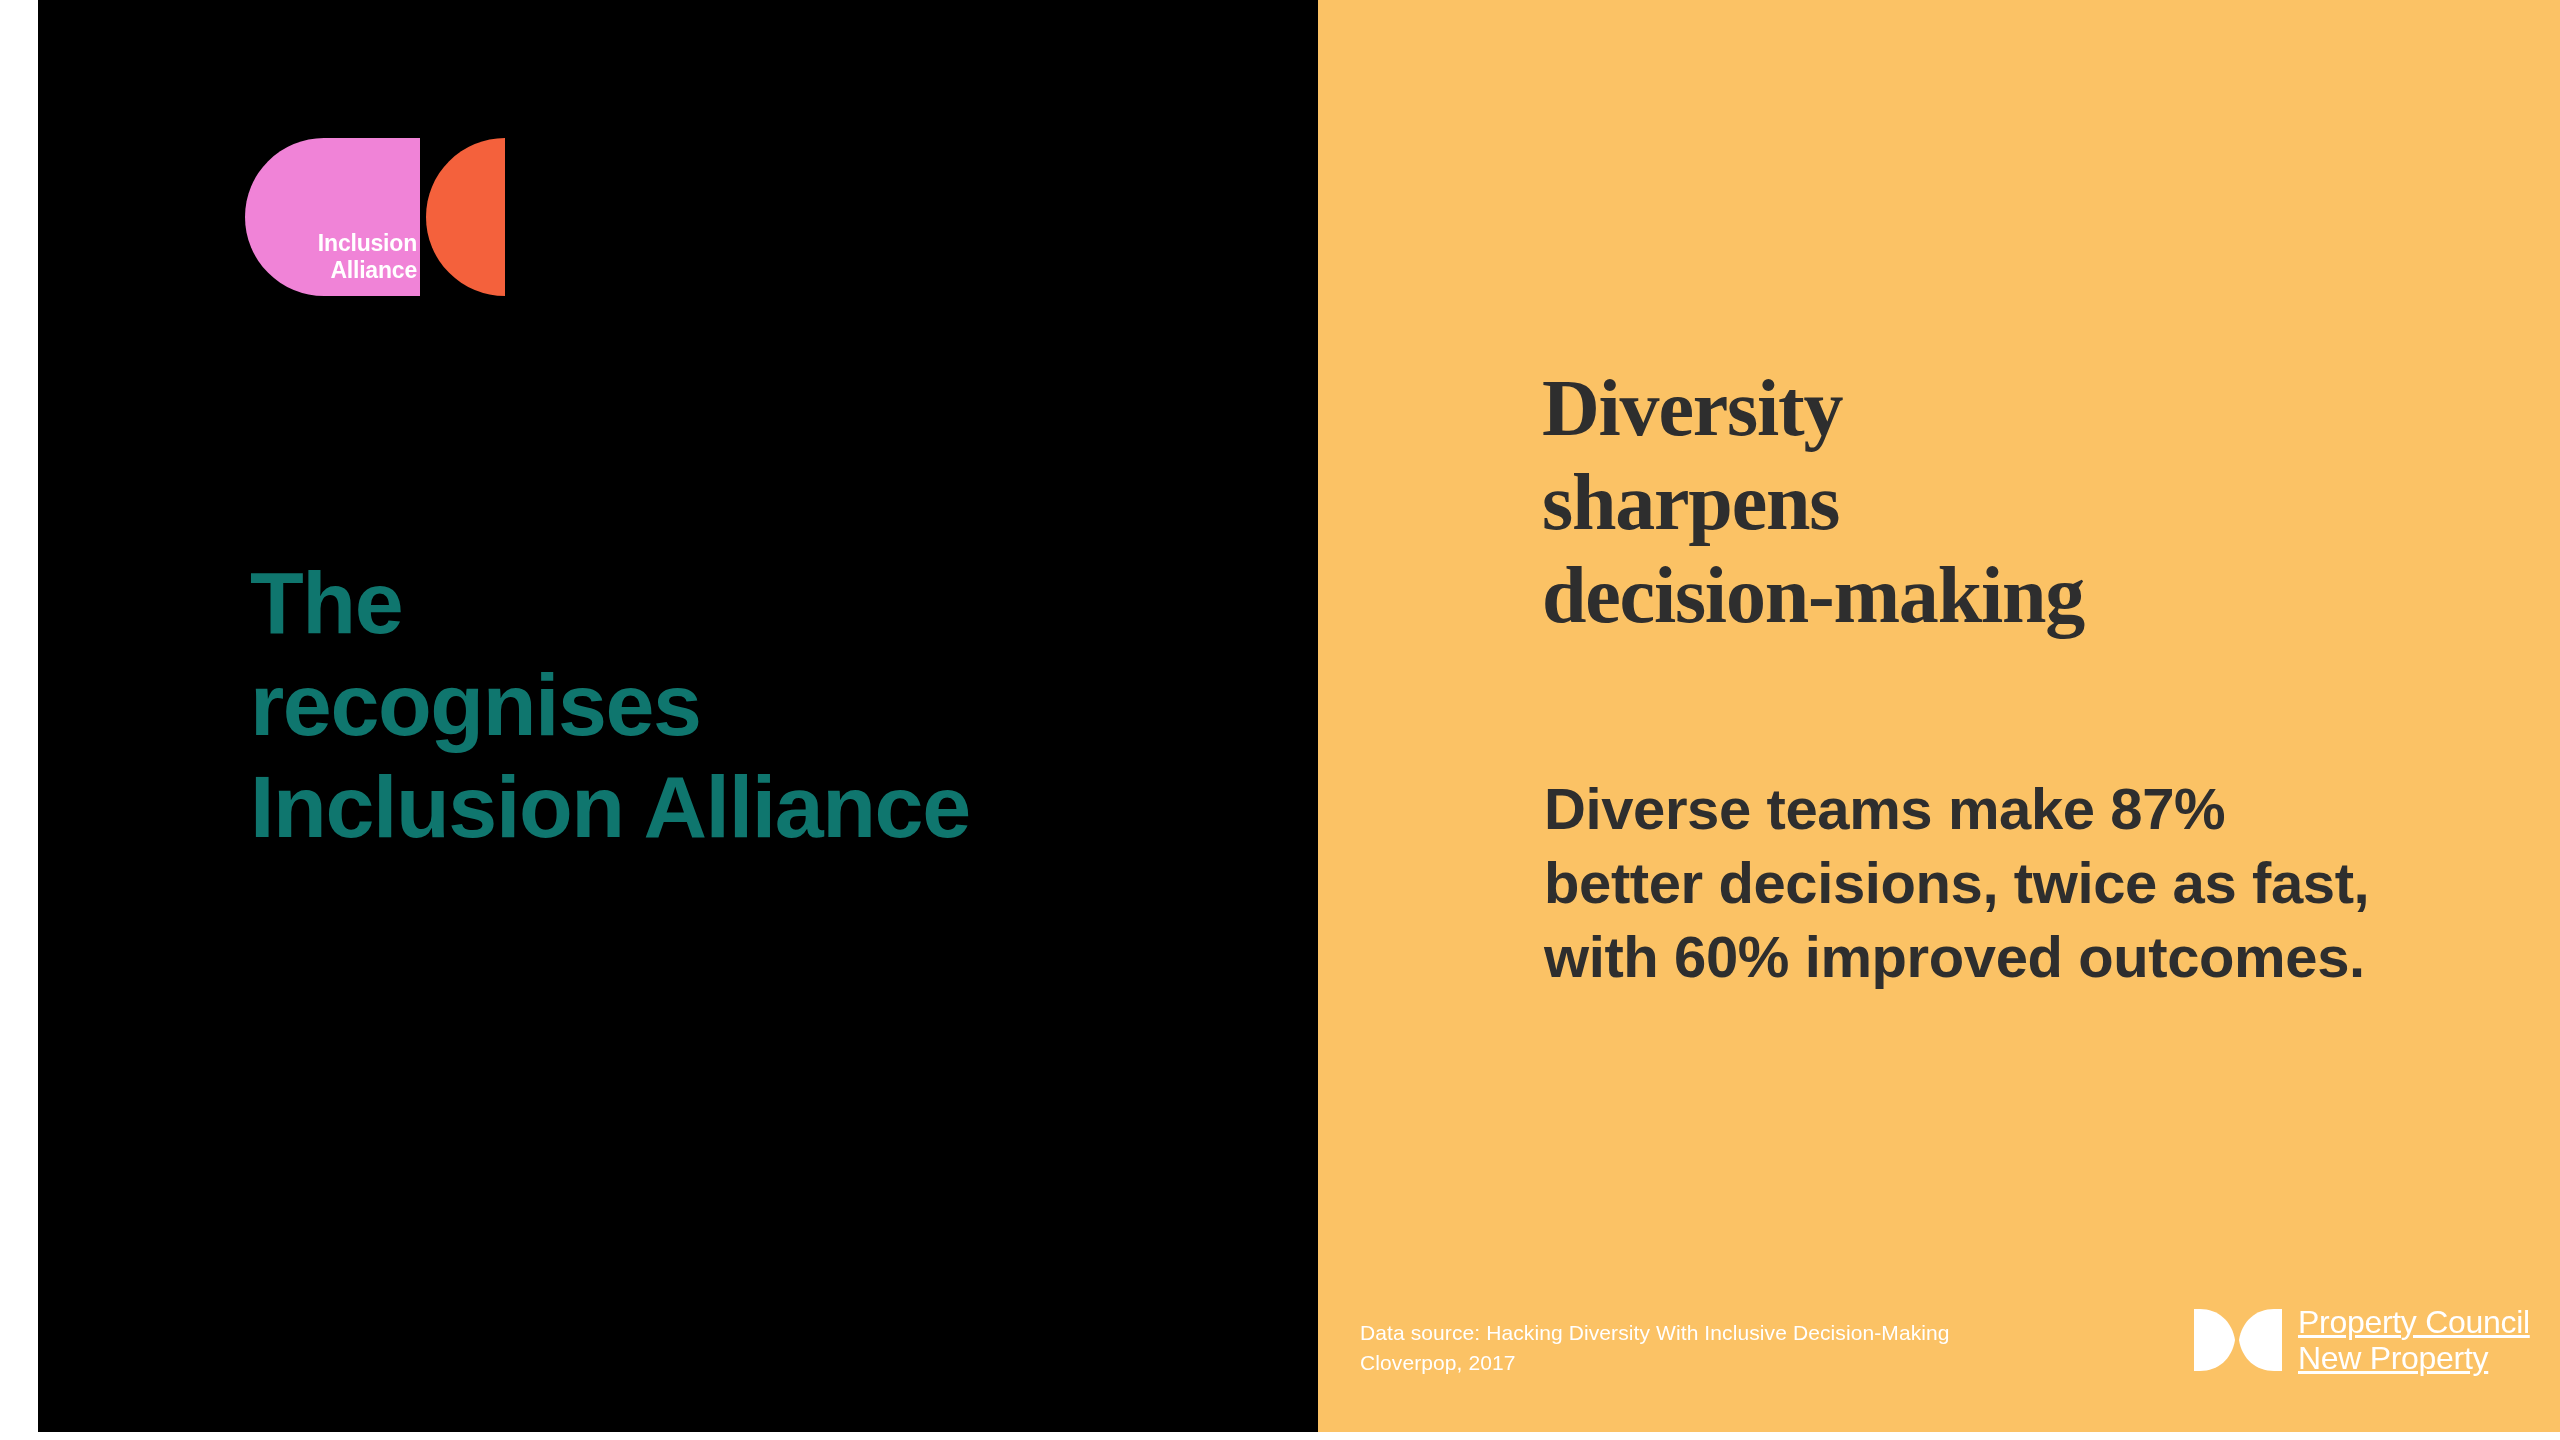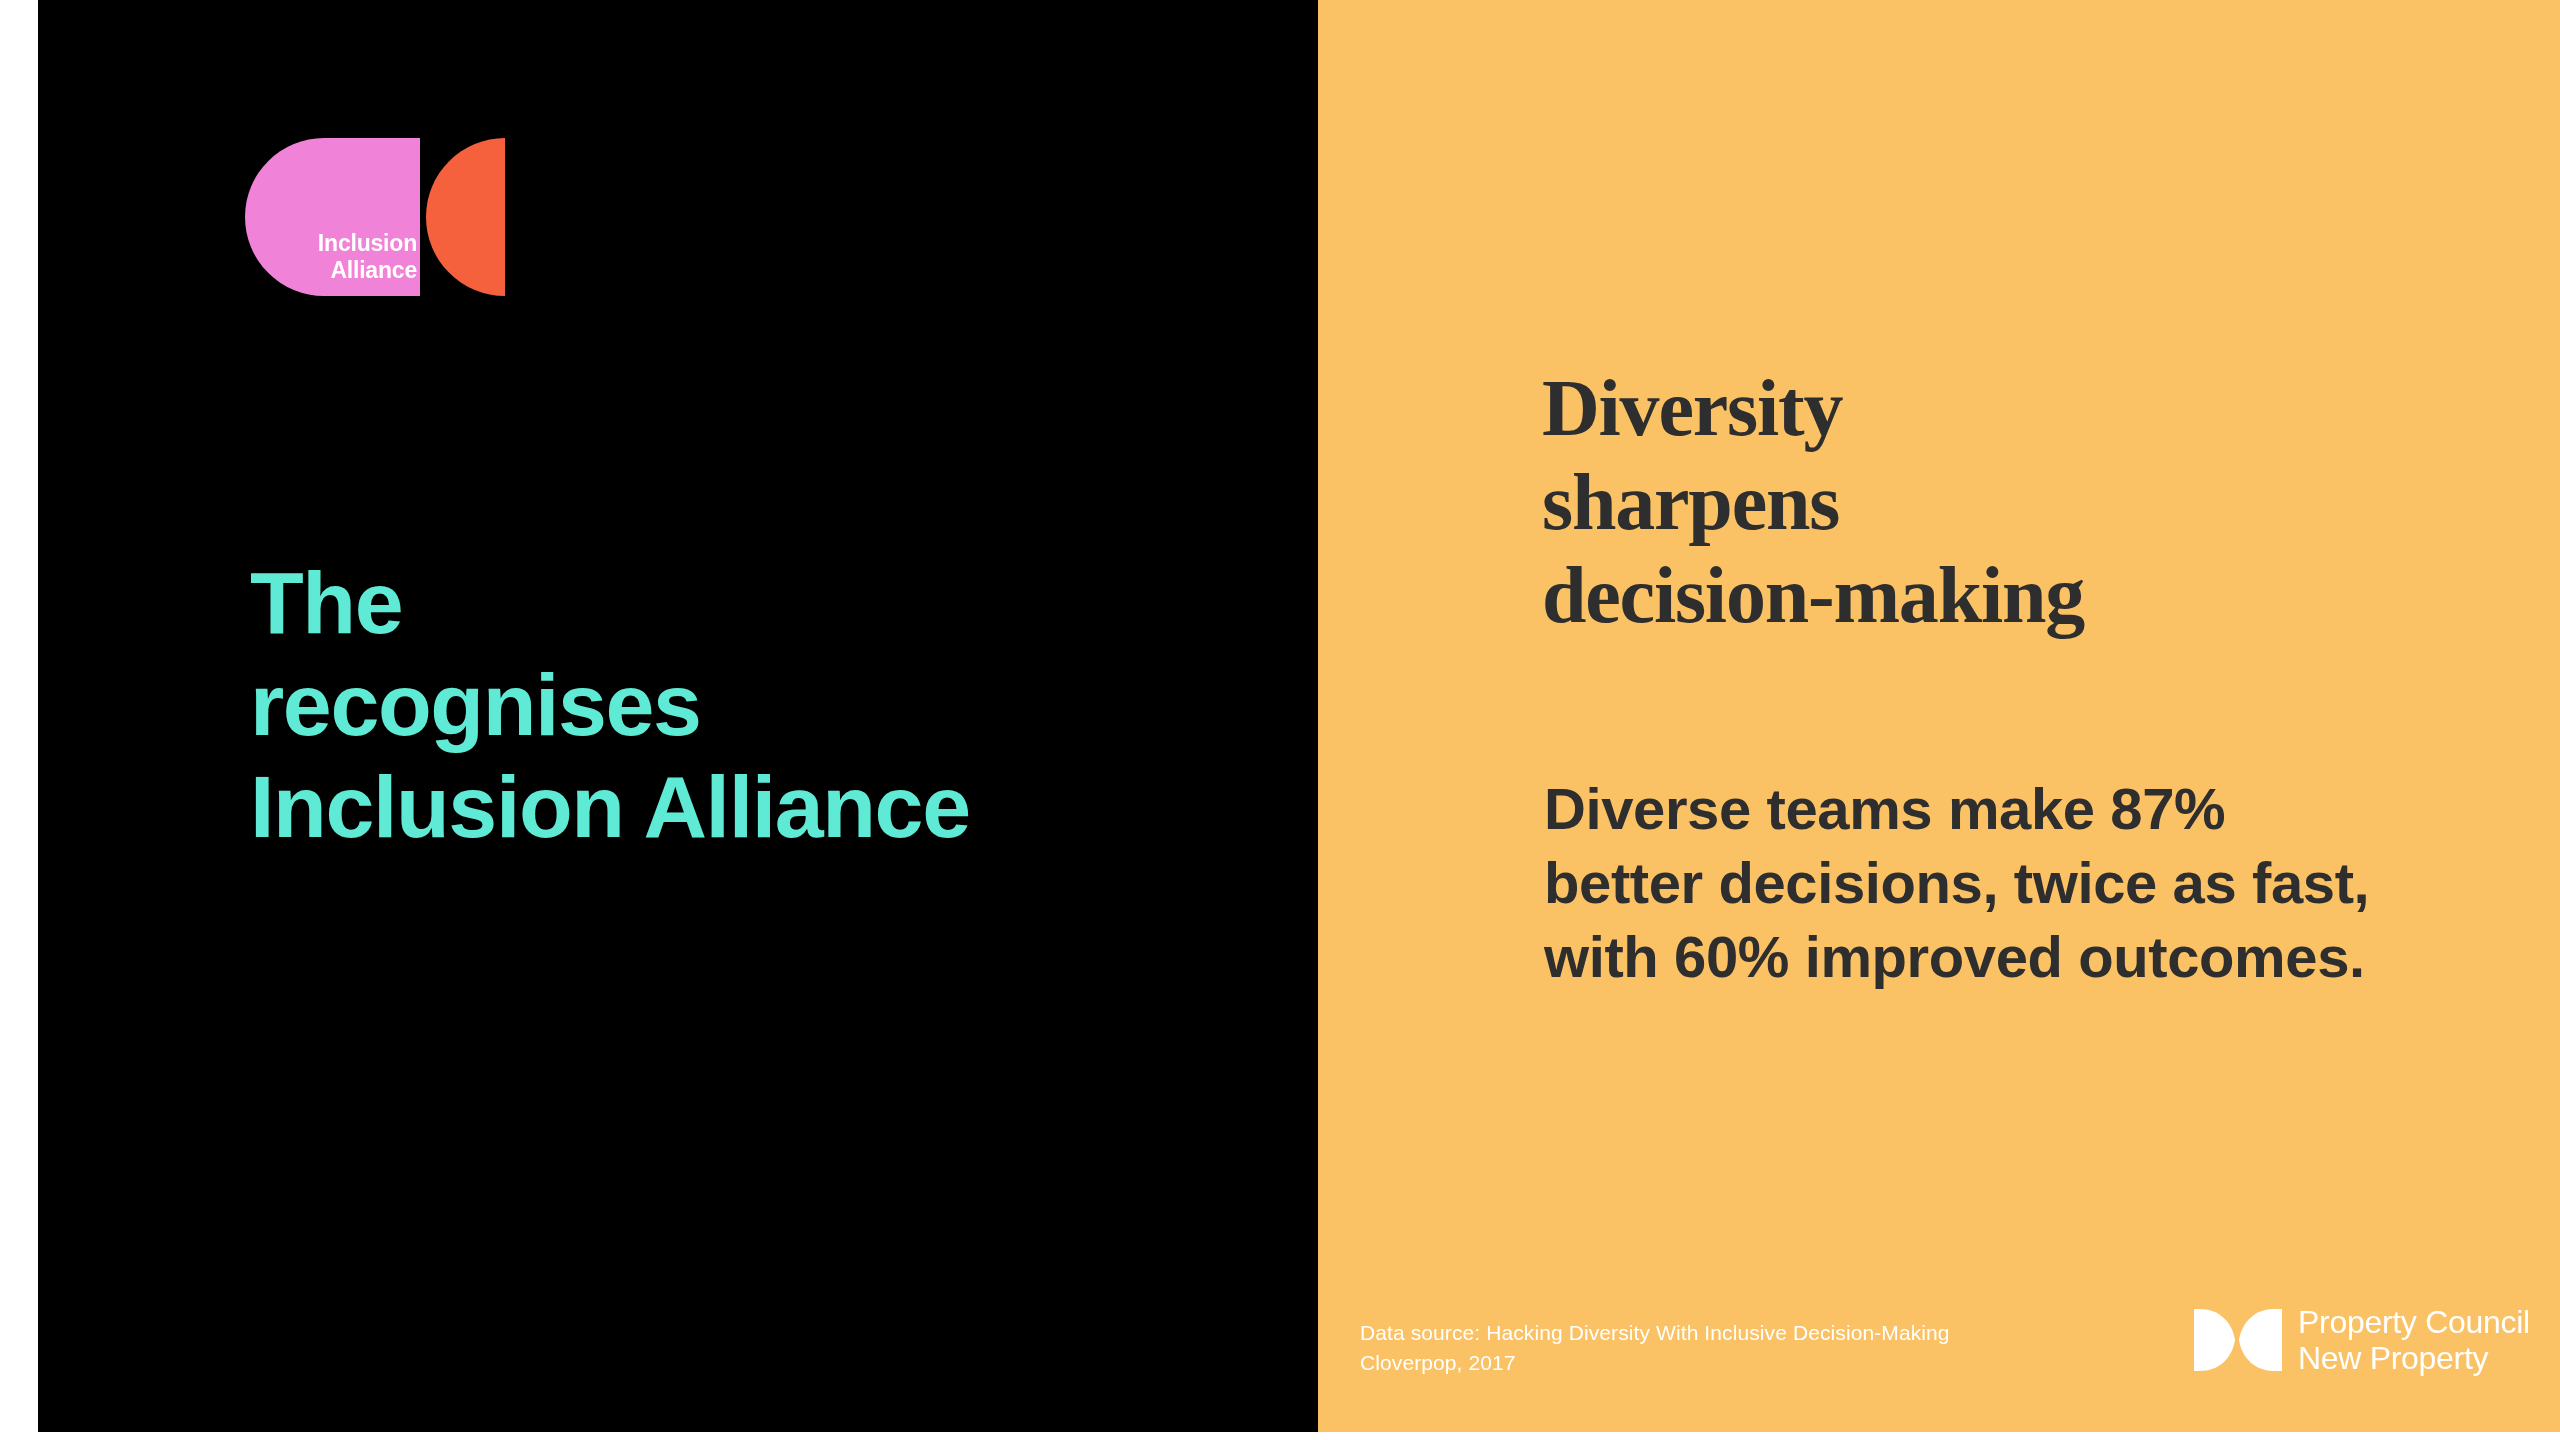--- a/index.html
+++ b/index.html
@@ -77,21 +77,21 @@
     line-height: 1.18;
     letter-spacing: -0.2px;
   }
   .ia-wordmark span { display: block; }
 
   .left-heading {
     position: absolute;
     left: 212px;
     top: 552px;
     width: 1010px;
-    color: #5eead4;
+    color: #0f766e;
     font-size: 88px;
     font-weight: bold;
     line-height: 1.16;
     letter-spacing: -1.4px;
   }
   .left-heading span { display: block; }
 
   
   .panel-right {
     position: relative;
@@ -155,20 +155,21 @@
     width: 88px;
     height: 62px;
     flex: 0 0 88px;
   }
   .pc-words {
     color: #ffffff;
     font-size: 32px;
     font-weight: normal;
     line-height: 1.14;
     letter-spacing: -0.3px;
+    text-decoration: underline;
   }
   .pc-words span { display: block; }
 
   
   .bottom-strip {
     position: absolute;
     left: 0;
     bottom: 0;
     width: 2560px;
     height: 8px;

